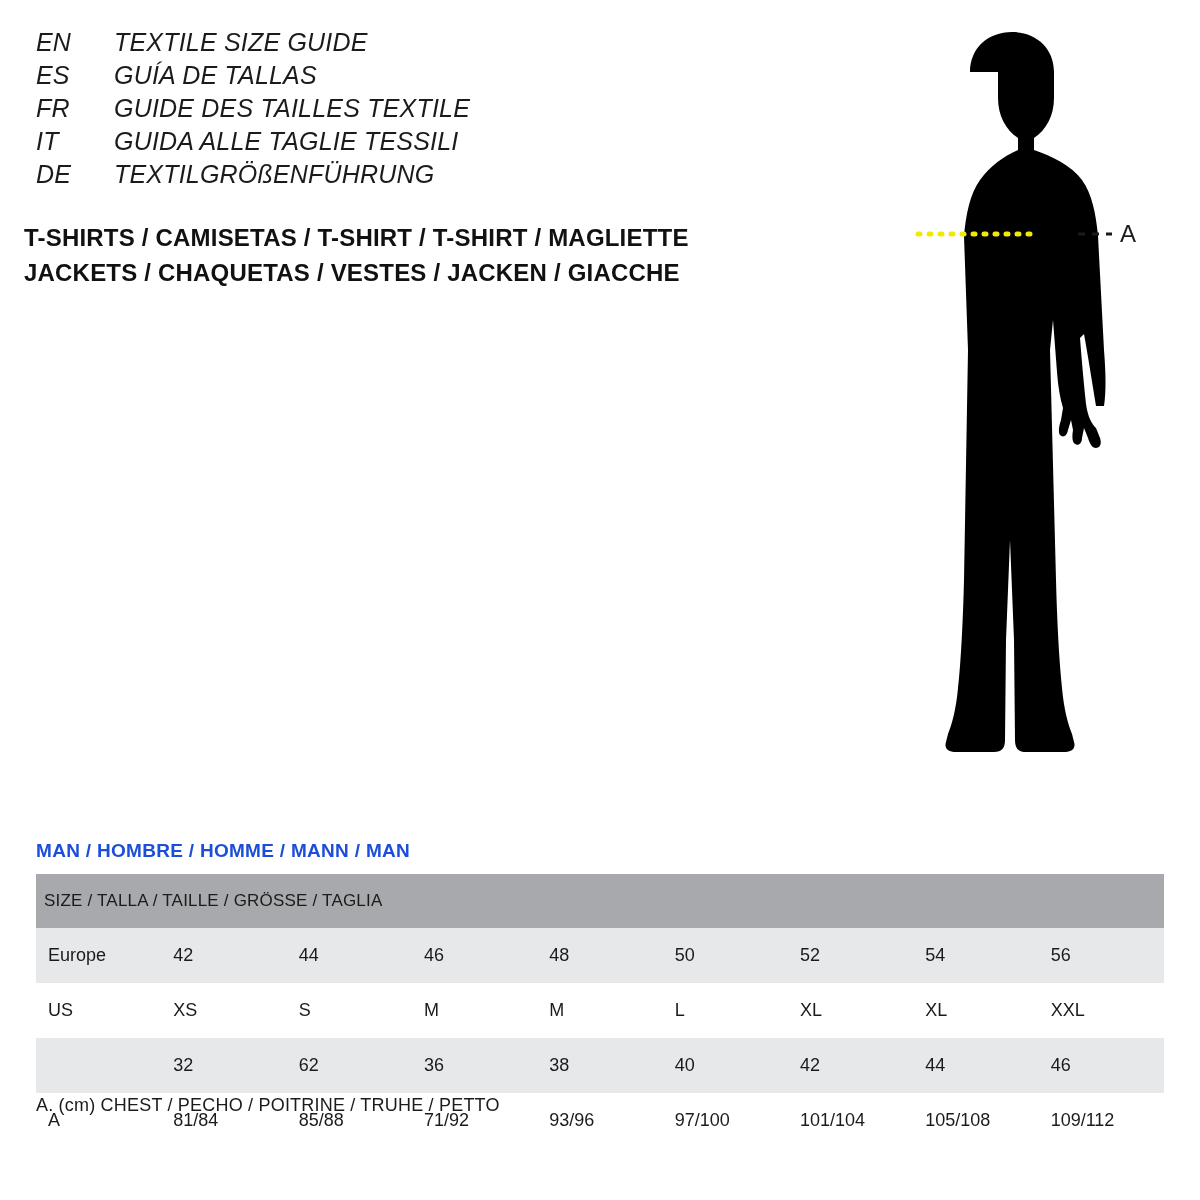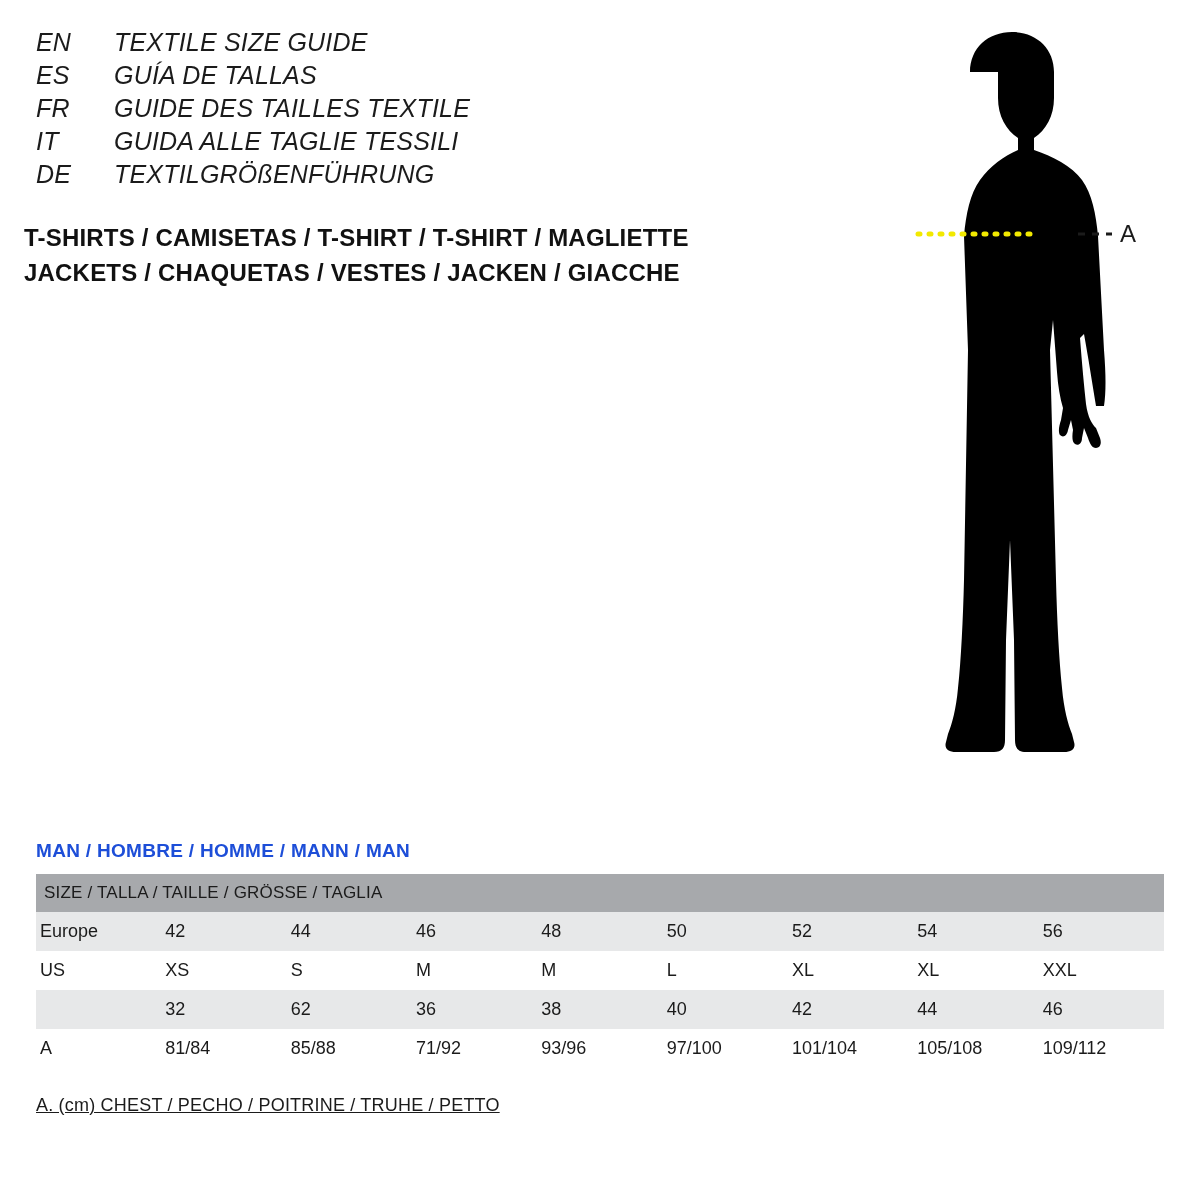--- a/index.html
+++ b/index.html
@@ -79,21 +79,21 @@
     margin-bottom: 12px;
   }
   table.size-table {
     border-collapse: collapse;
     width: 1128px;
     table-layout: fixed;
     font-size: 18px;
     color: #1b1b1b;
   }
   table.size-table td {
-    padding: 4px;
+    padding: 12px;
     height: 31px;
     vertical-align: middle;
   }
   tr.head-row td {
     background: #a7a9ac;
     font-size: 17px;
     color: #1b1b1b;
     height: 30px;
     padding-left: 8px;
     letter-spacing: 0.2px;
@@ -112,21 +112,20 @@
   td.val-cell {
     text-align: left;
   }
   .footnote {
     position: absolute;
     left: 36px;
     top: 1095px;
     font-size: 18px;
     color: #1b1b1b;
     letter-spacing: 0.2px;
-    text-decoration: underline;
   }
 </style>
 </head>
 <body>
 
 <div class="lang-block">
   <div class="lang-row">
     <span class="lang-code">EN</span>
     <span class="lang-label">TEXTILE SIZE GUIDE</span>
   </div>

